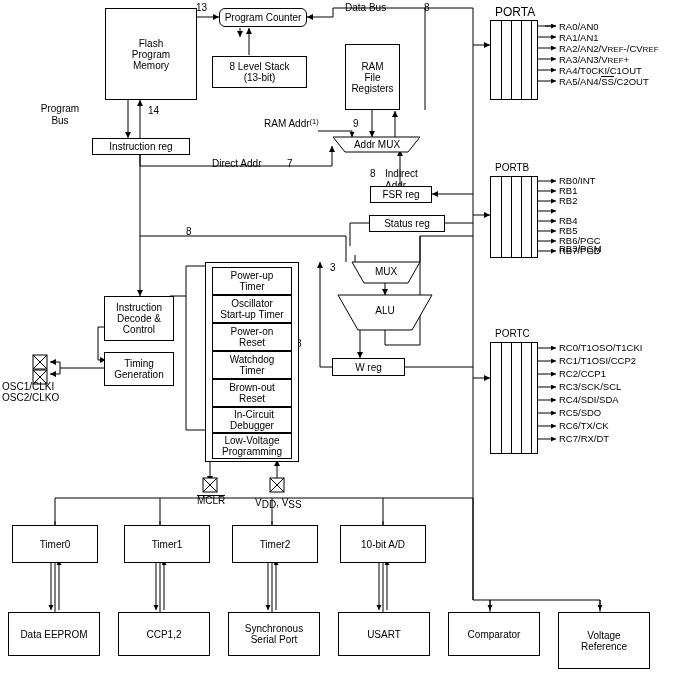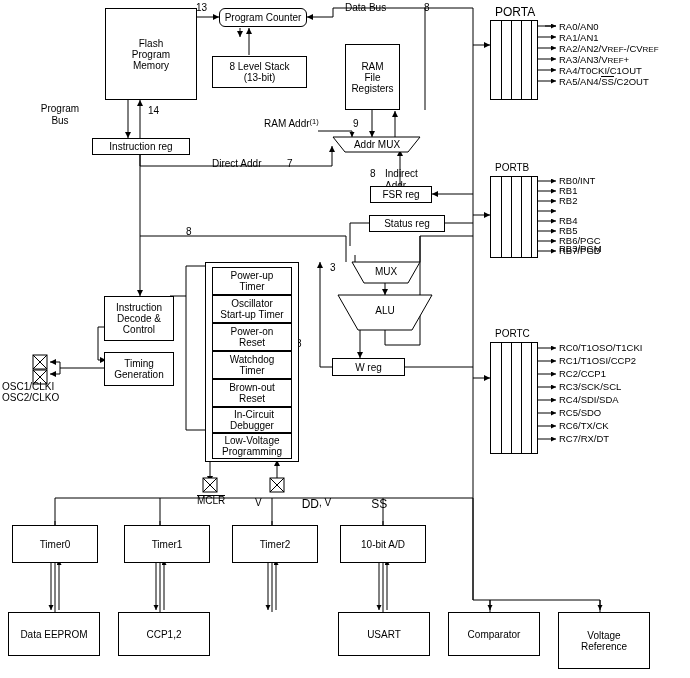--- a/index.html
+++ b/index.html
@@ -7,21 +7,21 @@
   #root{position:relative;width:690px;height:678px;overflow:hidden;background:#fff;}
   .box{position:absolute;border:1px solid #000;background:#fff;box-sizing:border-box;
        display:flex;align-items:center;justify-content:center;text-align:center;
        font-size:10px;line-height:1.1;}
   .lbl{position:absolute;font-size:10px;line-height:1.15;white-space:nowrap;}
   .lbl.ctr{text-align:center;}
   
   .portbox{position:absolute;border:1px solid #000;background:#fff;box-sizing:border-box;}
   .portbox .cell{position:absolute;top:0;bottom:0;width:1px;background:#000;}
   .pinlbl{position:absolute;font-size:9.5px;white-space:nowrap;}
-  .sub{font-size:12px;vertical-align:-0.15em;margin-left:40px;}
+  .sub{font-size:10px;vertical-align:-0.15em;}
   .sup{font-size:7.5px;vertical-align:0.35em;}
   .sc{font-size:8px;}
   .ovl{border-top:1px solid #000;display:inline-block;line-height:1.05;}
   svg{position:absolute;left:0;top:0;width:690px;height:678px;overflow:visible;}
 </style>
 </head>
 <body>
 
 <div id="root">
 
@@ -233,20 +233,22 @@
   <div class="box" style="left:212px;top:433px;width:80px;height:26px;white-space:pre;">Low-Voltage
 Programming</div>
 
   <div class="box" style="left:12px;top:525px;width:86px;height:38px;">Timer0</div>
   <div class="box" style="left:124px;top:525px;width:86px;height:38px;">Timer1</div>
   <div class="box" style="left:232px;top:525px;width:86px;height:38px;">Timer2</div>
   <div class="box" style="left:340px;top:525px;width:86px;height:38px;">10-bit A/D</div>
 
   <div class="box" style="left:8px;top:612px;width:92px;height:44px;">Data EEPROM</div>
   <div class="box" style="left:118px;top:612px;width:92px;height:44px;">CCP1,2</div>
+  <div class="box" style="left:228px;top:612px;width:92px;height:44px;white-space:pre;">Synchronous
+Serial Port</div>
   <div class="box" style="left:338px;top:612px;width:92px;height:44px;">USART</div>
   <div class="box" style="left:448px;top:612px;width:92px;height:44px;">Comparator</div>
   <div class="box" style="left:558px;top:612px;width:92px;height:57px;white-space:pre;">Voltage
 Reference</div>
 
   <div class="lbl" style="left:495px;top:6px;font-size:12px;">PORTA</div>
   <div class="portbox" style="left:490px;top:20px;width:48px;height:80px;">
     <div class="cell" style="left:10px;"></div>
     <div class="cell" style="left:20px;"></div>
     <div class="cell" style="left:30px;"></div>

